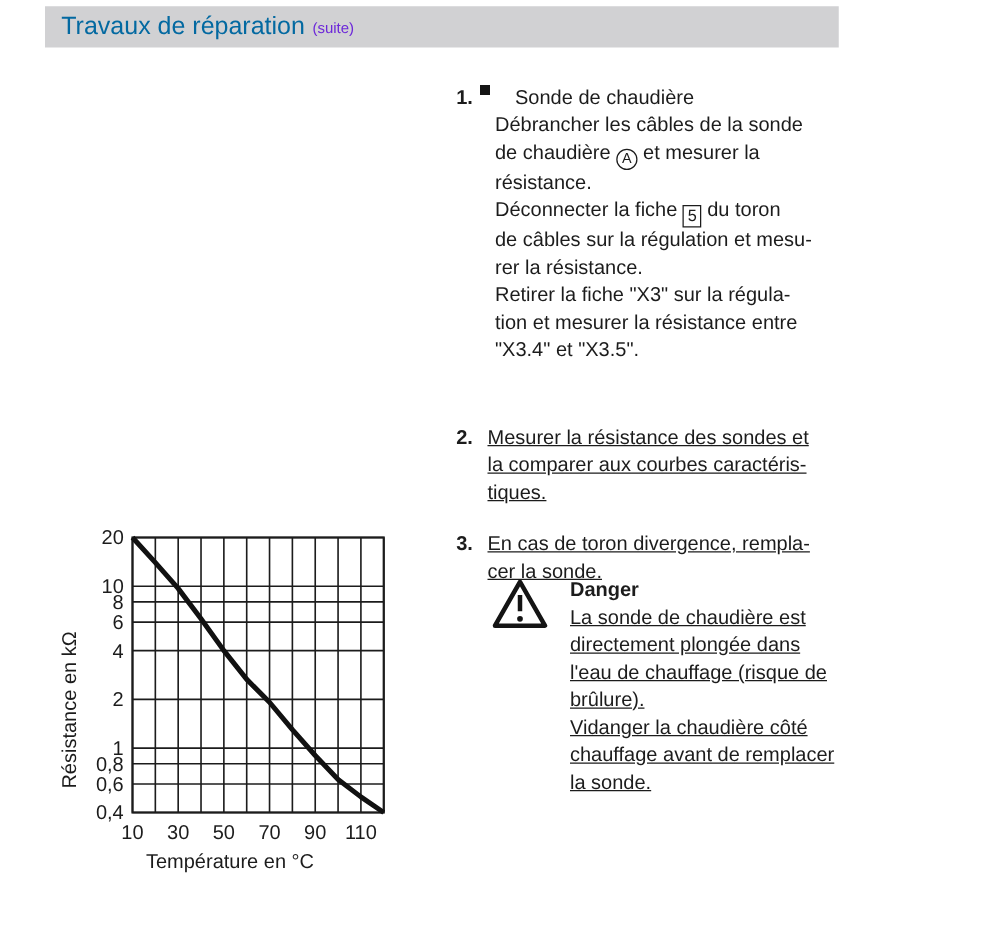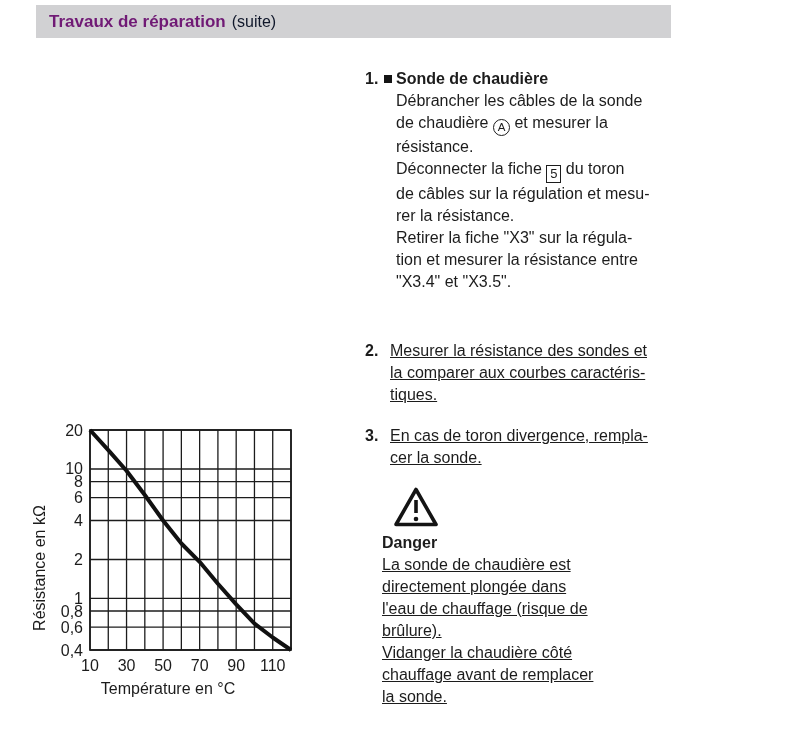--- a/index.html
+++ b/index.html
@@ -7,57 +7,57 @@
     width:793px; height:740px; background:#ffffff; position:relative;
     font-family:"Liberation Sans", sans-serif; color:#1c1c1c; overflow:hidden;
   }
 
   
   .header-bar {
     position:absolute; left:36px; top:5px; width:635px; height:33px;
     background:#d1d1d3; display:flex; align-items:center;
     padding-left:13px; box-sizing:border-box;
   }
-  .title-bold  { font-size:17px; font-weight:bold; color:#701a75; }
-  .title-suffix{ font-size:16px; font-weight:normal; margin-left:6px; color:#0f172a; }
+  .title-bold  { font-size:20px; font-weight:normal; color:#0369a1; }
+  .title-suffix{ font-size:12px; font-weight:normal; margin-left:6px; color:#6d28d9; }
 
   
   .right-col { position:absolute; left:365px; top:62px; width:335px; height:640px; }
   .step { position:absolute; display:flex; font-size:16px; line-height:22px; }
   #step-1 { top:6px; }
   #step-2 { top:278px; }
   #step-3 { top:363px; }
   .step-number { font-weight:bold; flex:none; width:25px; }
   #step-1 .step-number { width:19px; }
   .pre { white-space:pre-line;text-decoration:underline; }
 
   .bullet-group { }
-  .bullet-heading { display:flex; align-items:center; font-weight:bold; }
+  .bullet-heading { display:flex; font-weight:normal;gap:16px; }
   .square-bullet { width:8px; height:8px; background:#141414; margin-right:4px; flex:none; }
   .bullet-body { white-space:pre-line; margin-left:12px; }
 
   .circled {
     display:inline-flex; align-items:center; justify-content:center;
     width:17px; height:17px; border:1.3px solid #1c1c1c; border-radius:50%;
     font-size:11.5px; line-height:1; vertical-align:-3px; box-sizing:border-box;
   }
   .boxed {
     display:inline-flex; align-items:center; justify-content:center;
     width:15px; height:18px; border:1.1px solid #1c1c1c;
     font-size:13px; line-height:1; vertical-align:-4px; box-sizing:border-box;
   }
 
   
-  .danger-block { position:absolute; top:424px; display:flex;flex-direction:column; }
+  .danger-block { position:absolute; top:400px; display:flex; }
   .danger-icon { margin-left:28px; flex:none; }
   .danger-content { margin-left:17px; width:240px; font-size:16px; line-height:22px; }
   .danger-title { font-weight:bold; }
 
   
-  .chart-wrap { position:absolute; left:28px; top:418px; width:310px; height:300px;text-align:center; }
+  .chart-wrap { position:absolute; left:44px; top:418px; width:310px; height:300px;text-align:center; }
   svg text { font-family:"Liberation Sans", sans-serif; fill:#1c1c1c; }
 </style>
 </head>
 <body>
 
 <div class="header-bar">
   <span class="title-bold">Travaux de réparation</span>
   <span class="title-suffix">(suite)</span>
 </div>
 

